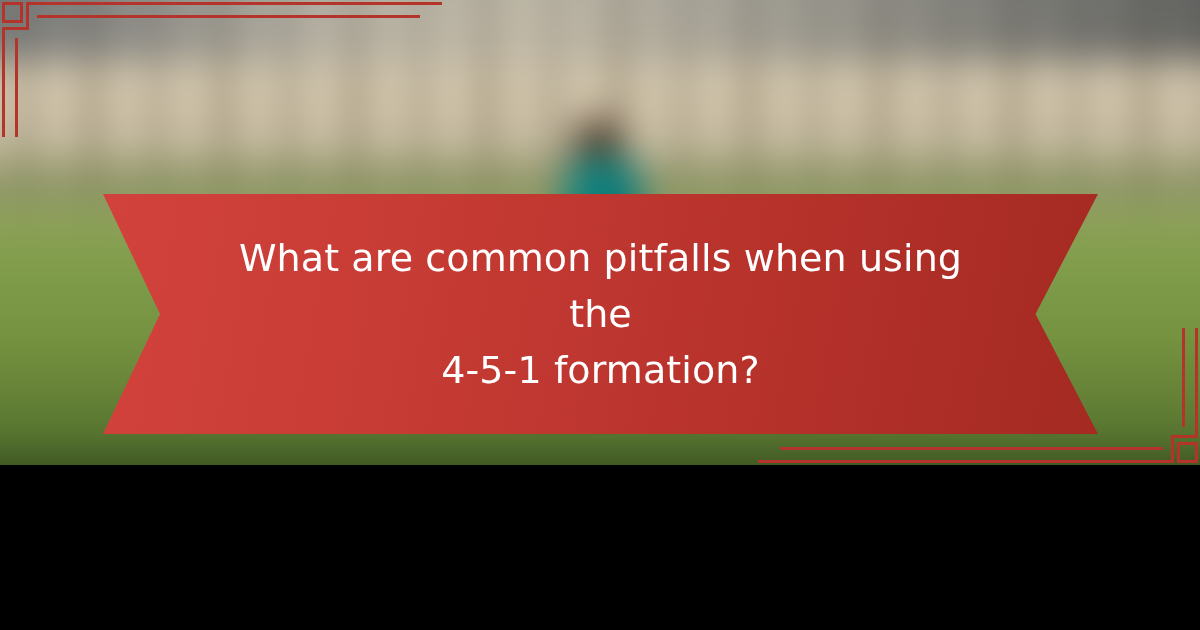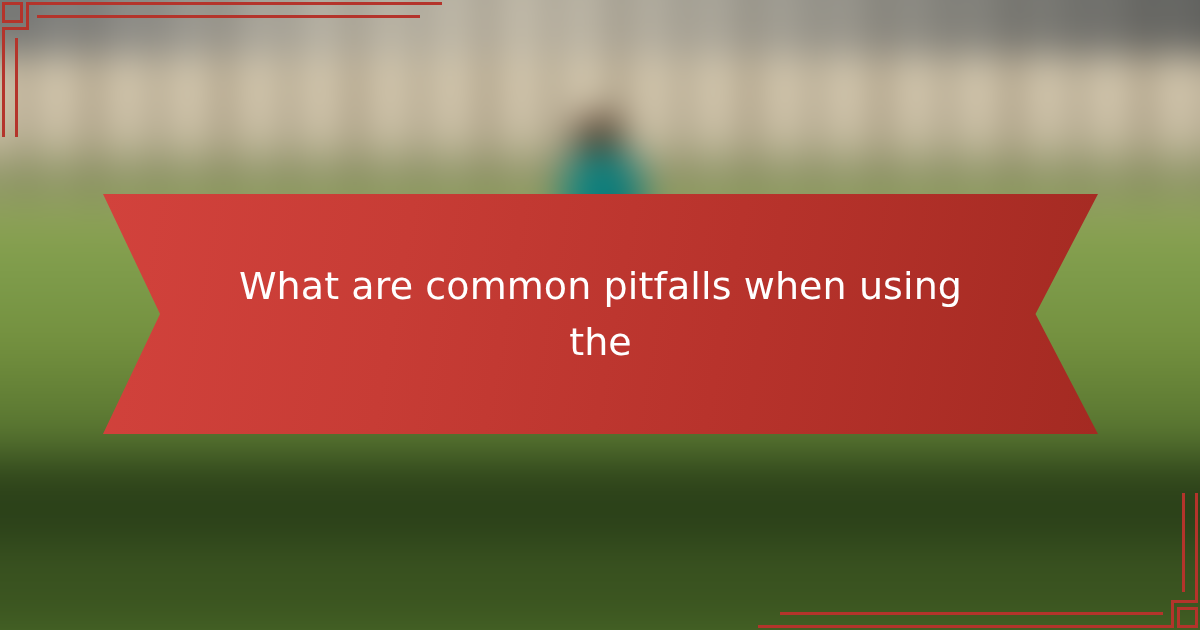--- a/index.html
+++ b/index.html
@@ -8,21 +8,21 @@
     padding: 0;
     background: #000;
   }
   body {
     font-family: "DejaVu Sans", "Liberation Sans", sans-serif;
   }
 
   #stage {
     position: relative;
     width: 1200px;
-    height: 630px;
+    height: 465px;
     overflow: hidden;
     text-decoration: underline;
   }
 
   
   .bg-layer {
     position: absolute;
     inset: 0;
     overflow: hidden;
   }
@@ -236,16 +236,17 @@
     <div class="frame-line" style="right:37px; bottom:15px; width:383px; height:3px;"></div>
     <div class="frame-line" style="right:26px; bottom:2px; width:3px; height:28px;"></div>
     <div class="frame-line" style="right:2px; bottom:27px; width:27px; height:3px;"></div>
     <div class="frame-line" style="right:2px; bottom:27px; width:3px; height:110px;"></div>
     <div class="frame-line" style="right:15px; bottom:38px; width:3px; height:99px;"></div>
   </div>
 
   <div class="banner">
     <div class="banner-text">
       <span class="ln">What are common pitfalls when using the</span>
+      <span class="ln">4-5-1 formation?</span>
     </div>
   </div>
 
 </div>
 
 </body></html>

